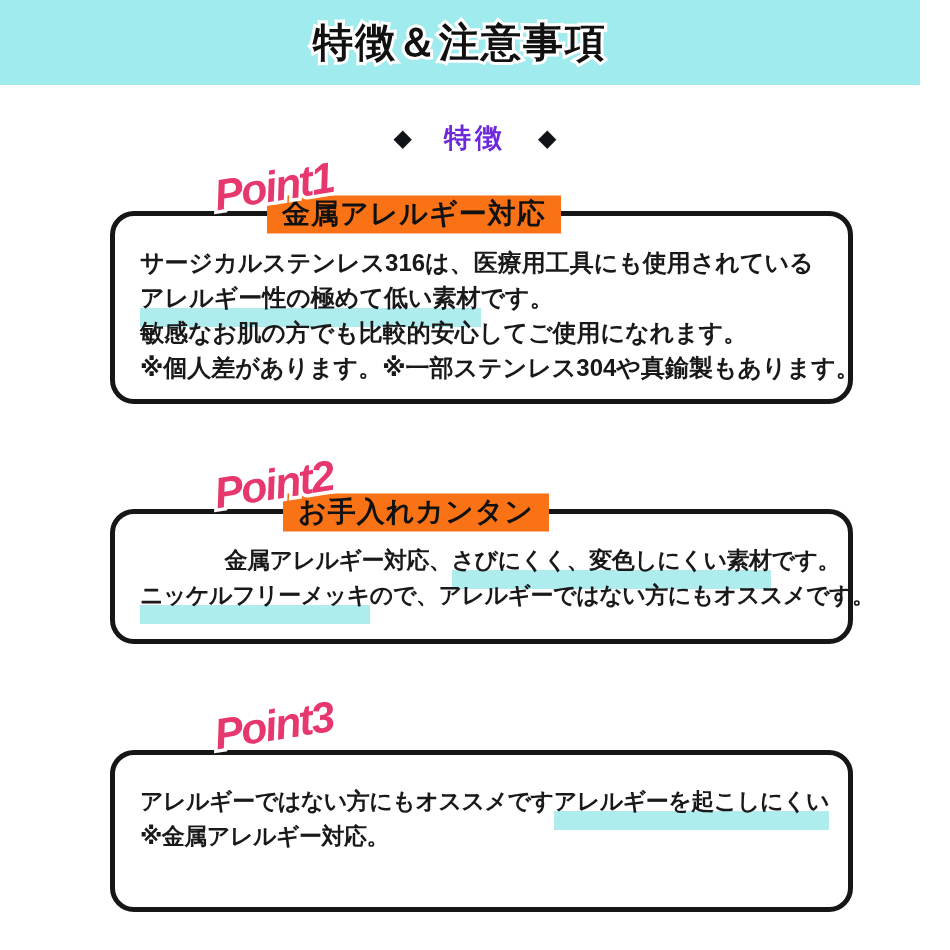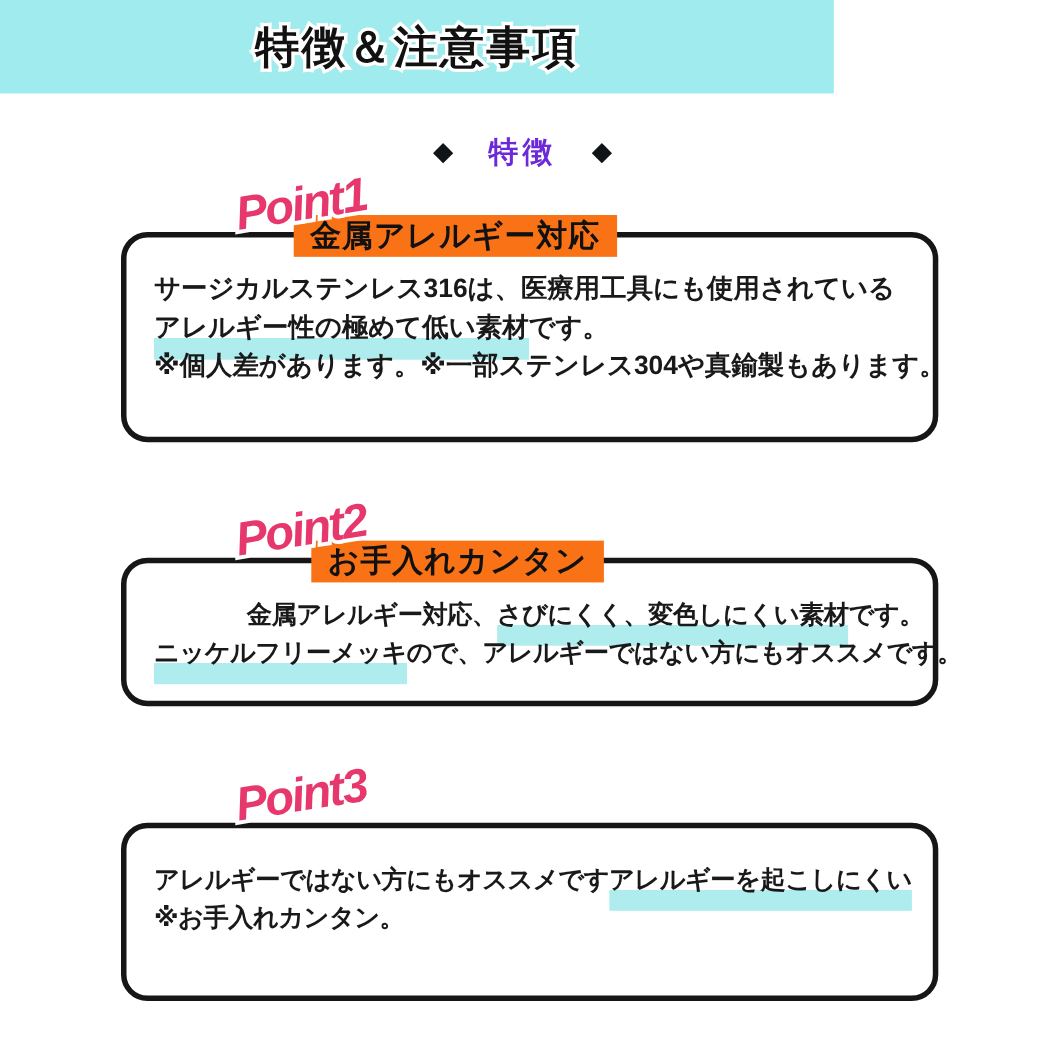--- a/index.html
+++ b/index.html
@@ -14,21 +14,21 @@
   .page{
     position:relative;
     width:950px;height:950px;
     background:#ffffff;
     overflow:hidden;
     font-family:"Liberation Sans","DejaVu Sans",sans-serif;
     color:var(--ink);
   }
   
   .header{
-    width:758px;height:85px;
+    width:920px;height:85px;
     background:var(--mint);
     display:flex;align-items:center;justify-content:center;
   }
   .header-title{
     font-size:40px;
     font-weight:800;
     letter-spacing:2px;
     color:#111;
     -webkit-text-stroke:6px #ffffff;
     paint-order:stroke fill;
@@ -122,20 +122,21 @@
     <span class="diamond">◆</span>
   </div>
 
   <section class="point-block block-1">
     <div class="point-badge">Point1</div>
     <div class="card">
       <div class="card-title">金属アレルギー対応</div>
       <div class="card-body">
           <div class="body-line"><span class="">サージカルステンレス316は、医療用工具にも使用されている</span></div>
           <div class="body-line"><span class="hl">アレルギー性の極めて低い素材</span><span class="">です。</span></div>
+          <div class="body-line"><span class="">敏感なお肌の方でも比較的安心してご使用になれます。</span></div>
           <div class="body-line"><span class="">※個人差があります。※一部ステンレス304や真鍮製もあります。</span></div>
         </div>
     </div>
   </section>
 
   <section class="point-block block-2">
     <div class="point-badge">Point2</div>
     <div class="card">
       <div class="card-title">お手入れカンタン</div>
       <div class="card-body">
@@ -143,18 +144,18 @@
           <div class="body-line"><span class="hl">ニッケルフリーメッキ</span><span class="">ので、アレルギーではない方にもオススメです。</span></div>
         </div>
     </div>
   </section>
 
   <section class="point-block block-3">
     <div class="point-badge">Point3</div>
     <div class="card">
       <div class="card-body">
           <div class="body-line"><span class="">アレルギーではない方にもオススメです</span><span class="hl">アレルギーを起こしにくい</span></div>
-          <div class="body-line"><span class="">※お手入れカンタン。</span></div>
+          <div class="body-line"><span class="">※金属アレルギー対応。</span></div>
         </div>
     </div>
   </section>
 
 </div>
 
 </body></html>

